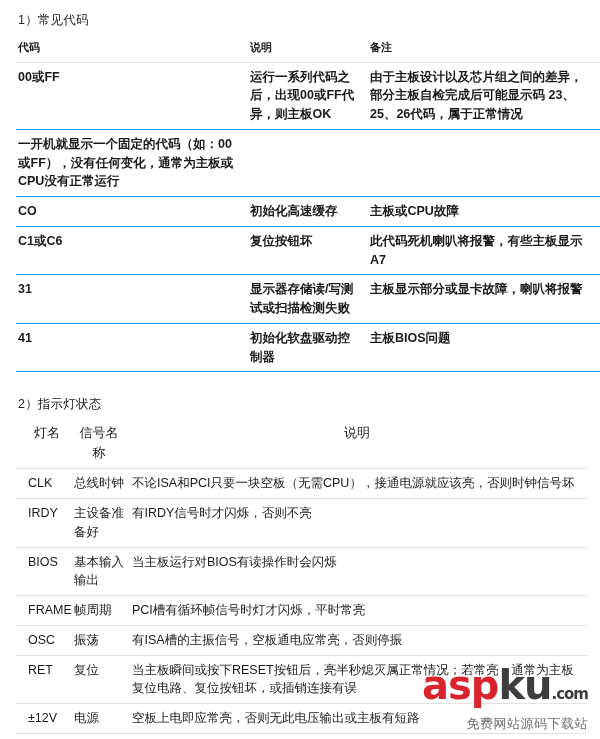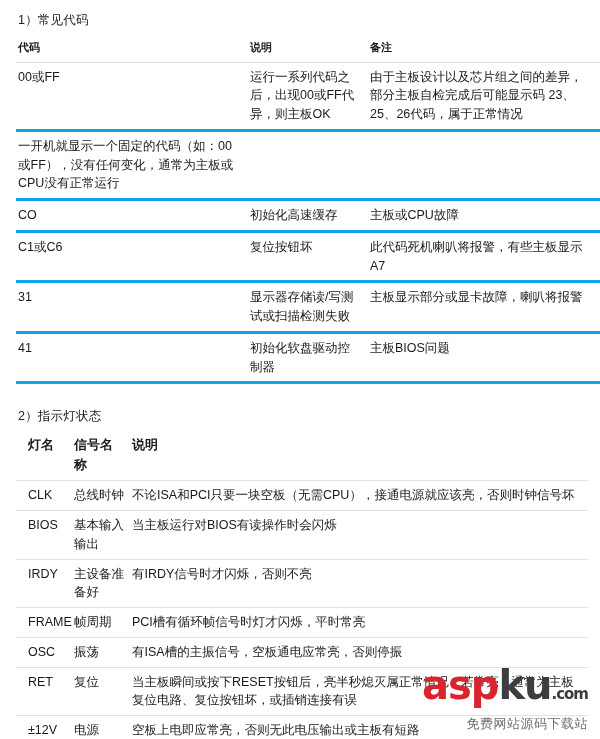--- a/index.html
+++ b/index.html
@@ -31,24 +31,24 @@
   }
   table {
     border-collapse: collapse;
     width: 100%;
     table-layout: fixed;
   }
   
   .t1 td, .t1 th {
     vertical-align: top;
     text-align: left;
-    font-weight: normal;
+    font-weight: bold;
     padding: 5px 6px 5px 2px;
     line-height: 1.5;
-    border-bottom: 3px solid #0ea5e9;
+    border-bottom: 1px solid #0ea5e9;
   }
   .t1 thead th {
     font-weight: bold;
     font-size: 11px;
     padding-bottom: 6px;
     padding-top: 2px;
     border-bottom: 1px solid #e2e2e2;
   }
   .t1 .c1 { width: 232px; }
   .t1 .c2 { width: 120px; }
@@ -57,24 +57,25 @@
   
   .t2 td, .t2 th {
     vertical-align: top;
     text-align: left;
     font-weight: normal;
     padding: 5px 6px 5px 2px;
     line-height: 1.5;
     border-bottom: 1px solid #e2e2e2;
   }
   .t2 thead th {
-    font-weight: bold;
+    font-weight: normal;
     font-size: 13px;
     padding-bottom: 6px;
     padding-top: 2px;
+    text-align: center;
   }
   .t2 .d1 { width: 56px; padding-left: 12px; }
   .t2 .d2 { width: 58px; }
   .t2 .d3 { width: auto; }
   .t2 tbody .d1 { padding-left: 12px; }
 
   .gap { height: 22px; }
 
   
   .watermark {
@@ -174,28 +175,28 @@
         <th class="d3">说明</th>
       </tr>
     </thead>
     <tbody>
       <tr>
         <td class="d1">CLK</td>
         <td class="d2">总线时钟</td>
         <td class="d3">不论ISA和PCI只要一块空板（无需CPU），接通电源就应该亮，否则时钟信号坏</td>
       </tr>
       <tr>
+        <td class="d1">IRDY</td>
+        <td class="d2">主设备准备好</td>
+        <td class="d3">有IRDY信号时才闪烁，否则不亮</td>
+      </tr>
+      <tr>
         <td class="d1">BIOS</td>
         <td class="d2">基本输入输出</td>
         <td class="d3">当主板运行对BIOS有读操作时会闪烁</td>
-      </tr>
-      <tr>
-        <td class="d1">IRDY</td>
-        <td class="d2">主设备准备好</td>
-        <td class="d3">有IRDY信号时才闪烁，否则不亮</td>
       </tr>
       <tr>
         <td class="d1">FRAME</td>
         <td class="d2">帧周期</td>
         <td class="d3">PCI槽有循环帧信号时灯才闪烁，平时常亮</td>
       </tr>
       <tr>
         <td class="d1">OSC</td>
         <td class="d2">振荡</td>
         <td class="d3">有ISA槽的主振信号，空板通电应常亮，否则停振</td>

